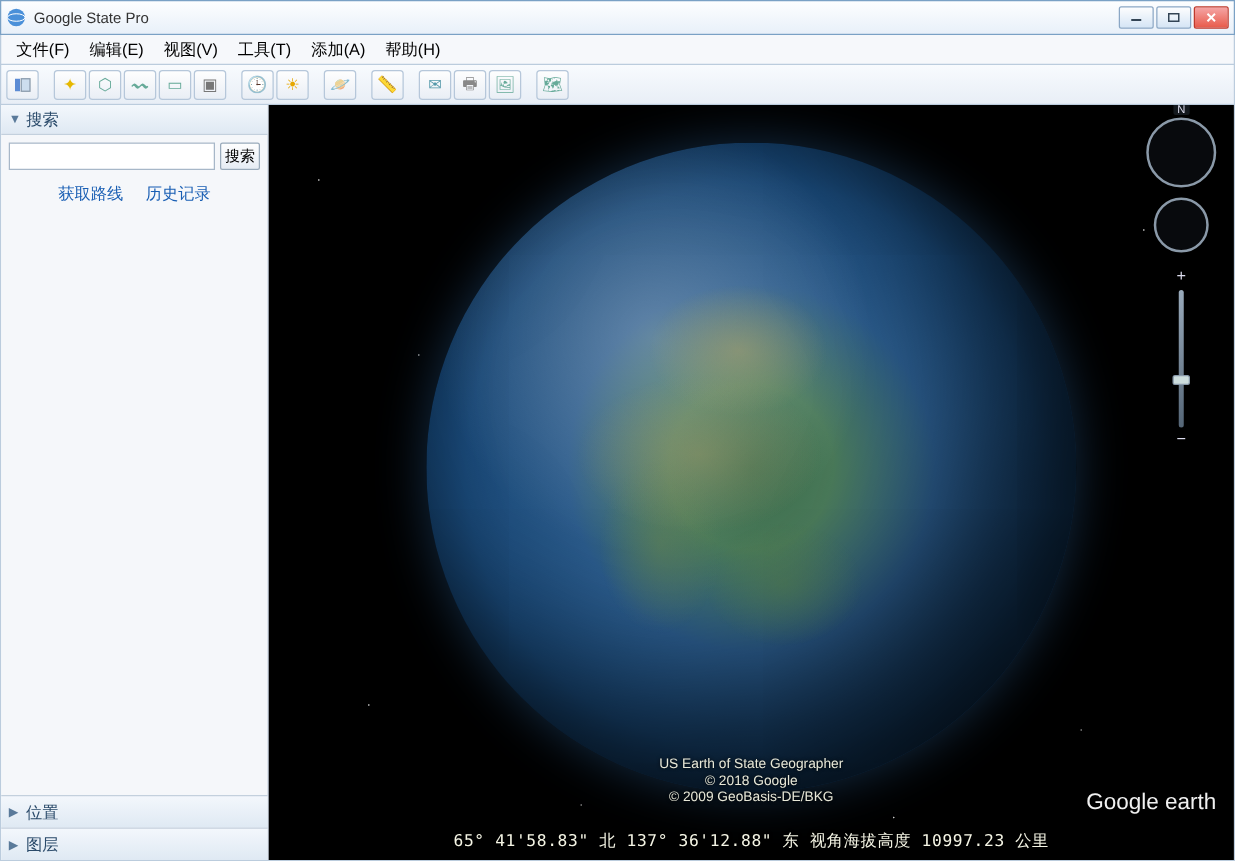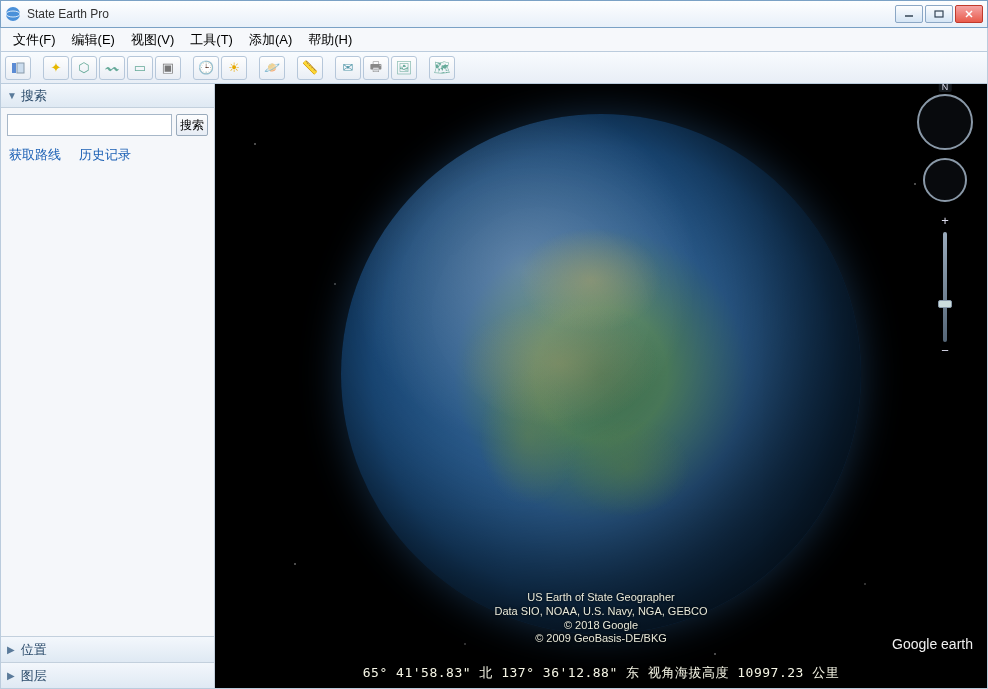--- a/index.html
+++ b/index.html
@@ -27,21 +27,21 @@
 .main { display: flex; height: 605px; border: 1px solid #bcd; border-top: none; }
 
 
 .sidebar { width: 214px; background: #f5f7fa; border-right: 1px solid #c3d0dd; display: flex; flex-direction: column; font-size: 13px; }
 .panel-header { height: 24px; background: linear-gradient(#f3f7fc,#dfe9f3); border-bottom: 1px solid #c3d0dd; display: flex; align-items: center; padding: 0 6px; color: #2a4a6a; }
 .panel-header .arrow { font-size: 10px; margin-right: 4px; color: #5a7a9a; }
 .search-row { display: flex; gap: 4px; padding: 6px; }
 .search-input { flex: 1; height: 22px; border: 1px solid #a7b7c8; padding: 0 4px; font-size: 12px; background: #fff; }
 .search-btn { width: 46px; height: 22px; border: 1px solid #9ab; background: linear-gradient(#fefefe,#e6ecf4); font-size: 12px; display: flex; align-items: center; justify-content: center; border-radius: 2px; }
 .hint { padding: 0 8px 4px; color: #9aa; font-size: 12px; }
-.links { display: flex; gap: 18px; padding: 4px 8px; }
+.links { display: flex; gap: 18px; padding: 4px 8px; justify-content: center; }
 .links span { color: #1a5fb4; font-size: 13px; cursor: pointer; }
 .spacer { flex: 1; }
 .collapse-panel { height: 26px; background: linear-gradient(#f3f7fc,#dfe9f3); border-top: 1px solid #c3d0dd; display: flex; align-items: center; padding: 0 6px; color: #2a4a6a; }
 .collapse-panel .arrow { font-size: 10px; margin-right: 6px; color: #5a7a9a; }
 
 
 .viewport { flex: 1; position: relative; background: #000; overflow: hidden; }
 .stars { position: absolute; inset: 0; background:
   radial-gradient(1px 1px at 40px 60px, #fff, transparent),
   radial-gradient(1px 1px at 120px 200px, #ccc, transparent),
@@ -68,34 +68,34 @@
 .nav-controls { position: absolute; right: 12px; top: 10px; width: 60px; display: flex; flex-direction: column; align-items: center; gap: 8px; }
 .compass { width: 56px; height: 56px; border: 2px solid #8a99a8; border-radius: 50%; position: relative; background: rgba(30,40,50,0.25); }
 .compass .n { position: absolute; top: -14px; left: 50%; transform: translateX(-50%); font-size: 9px; color: #dde; background: rgba(40,50,60,0.5); padding: 0 3px; border-radius: 2px; }
 .look { width: 44px; height: 44px; border: 2px solid #8a99a8; border-radius: 50%; background: rgba(30,40,50,0.25); }
 .zoom { width: 18px; display: flex; flex-direction: column; align-items: center; margin-top: 4px; }
 .zoom-btn { width: 16px; height: 16px; color: #dde; font-size: 13px; text-align: center; line-height: 14px; }
 .zoom-track { width: 4px; height: 110px; background: linear-gradient(#9ab,#567); border-radius: 2px; position: relative; margin: 2px 0; }
 .zoom-handle { position: absolute; left: -5px; top: 68px; width: 14px; height: 8px; background: #cdd; border: 1px solid #89a; border-radius: 2px; }
 
 .attrib { position: absolute; bottom: 42px; left: 50%; transform: translateX(-50%); text-align: center; font-size: 11px; color: #e8e8d8; text-shadow: 0 0 3px #000; line-height: 1.25; white-space: nowrap; }
-.logo { position: absolute; right: 14px; bottom: 36px; color: #f0f0f0; font-size: 14px; font-family: Arial, sans-serif; text-shadow: 0 0 4px #000; }
+.logo { position: absolute; right: 14px; bottom: 36px; color: #f0f0f0; font-size: 18px; font-family: Arial, sans-serif; text-shadow: 0 0 4px #000; }
 .logo .g { font-weight: 400; } .logo .e { font-weight: 300; }
 .statusbar { position: absolute; left: 0; right: 0; bottom: 6px; text-align: center; color: #f5f5e5; font-size: 13px; font-family: "SimSun", monospace; text-shadow: 0 0 3px #000; letter-spacing: 0.5px; }
 .watermark { position: absolute; right: 18px; bottom: 4px; color: rgba(220,20,10,0.85); font-size: 26px; font-family: Arial; font-style: italic; letter-spacing: 1px; pointer-events: none; }
 </style>
 </head>
 <body>
 
 <div class="titlebar">
   <svg class="app-icon" viewBox="0 0 16 16">
       <circle cx="8" cy="8" r="7" fill="#4a90d9"></circle>
       <ellipse cx="8" cy="8" rx="7" ry="3" fill="none" stroke="#fff" stroke-width="0.8"></ellipse>
     </svg>
-  <div class="title">State Earth Pro</div>
+  <div class="title">Google State Pro</div>
   <div class="win-controls">
     <div class="win-btn">
         <svg width="10" height="8">
           <line x1="1" y1="6" x2="9" y2="6" stroke="#345" stroke-width="1.5"></line>
         </svg>
       </div>
     <div class="win-btn">
         <svg width="10" height="8">
           <rect x="1" y="1" width="8" height="6" fill="none" stroke="#345" stroke-width="1.2"></rect>
         </svg>
@@ -210,21 +210,20 @@
         <div class="zoom-btn">+</div>
         <div class="zoom-track">
           <div class="zoom-handle"></div>
         </div>
         <div class="zoom-btn">−</div>
       </div>
     </div>
 
     <div class="attrib">
       <div>US Earth of State Geographer</div>
-      <div>Data SIO, NOAA, U.S. Navy, NGA, GEBCO</div>
       <div>© 2018 Google</div>
       <div>© 2009 GeoBasis-DE/BKG</div>
     </div>
     <div class="logo">
       <span class="g">Google</span><span class="e"> earth</span>
     </div>
     <div class="statusbar">65° 41'58.83" 北 137° 36'12.88" 东  视角海拔高度  10997.23 公里</div>
   </div>
 </div>
 

